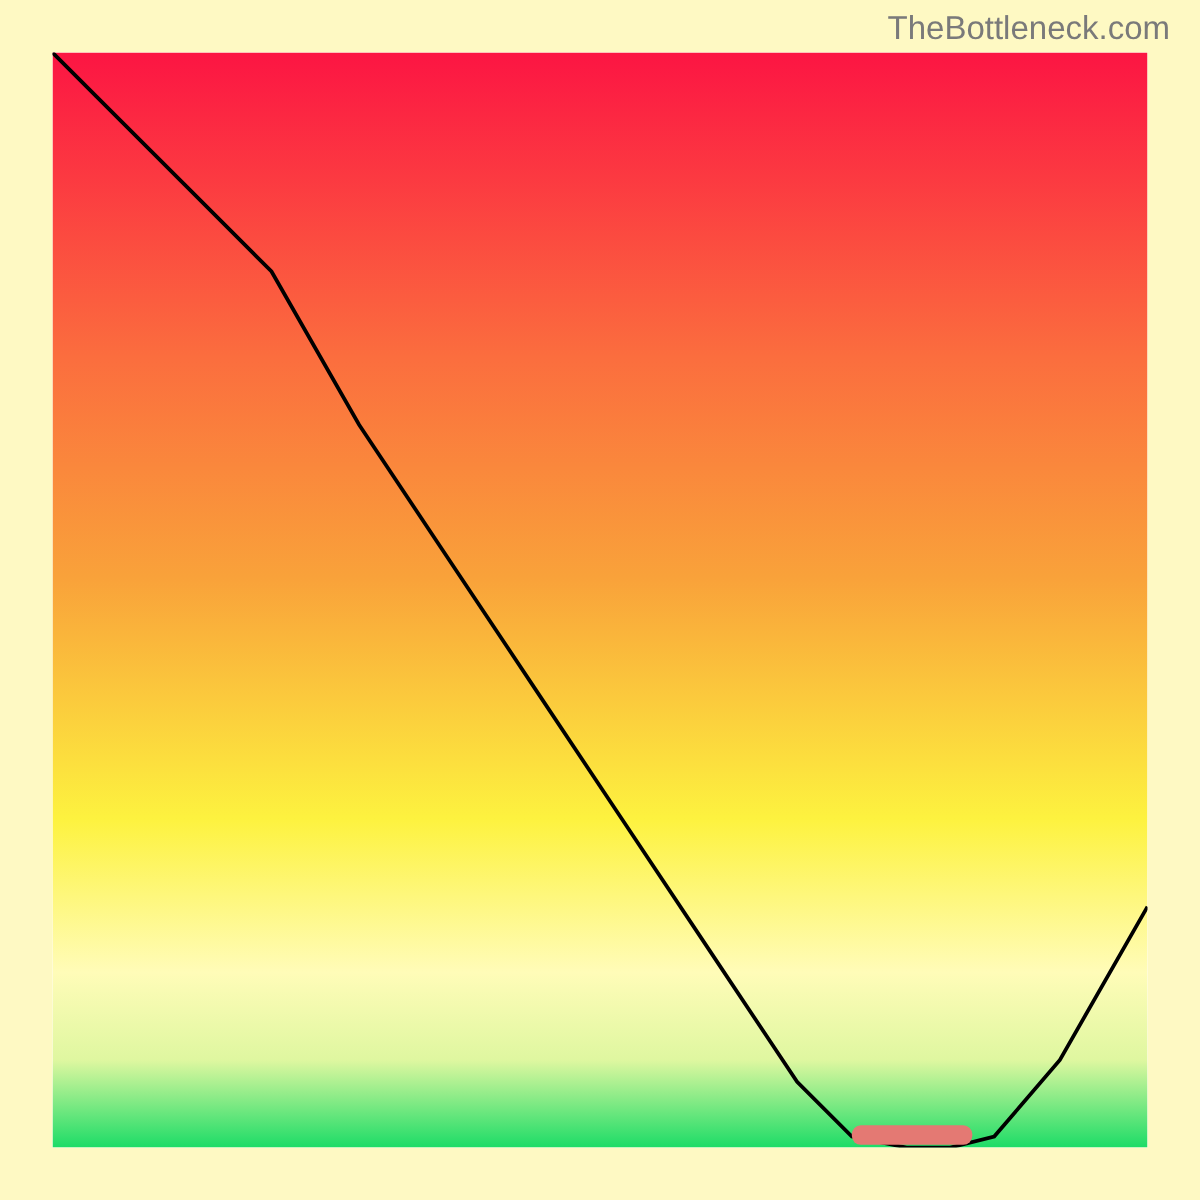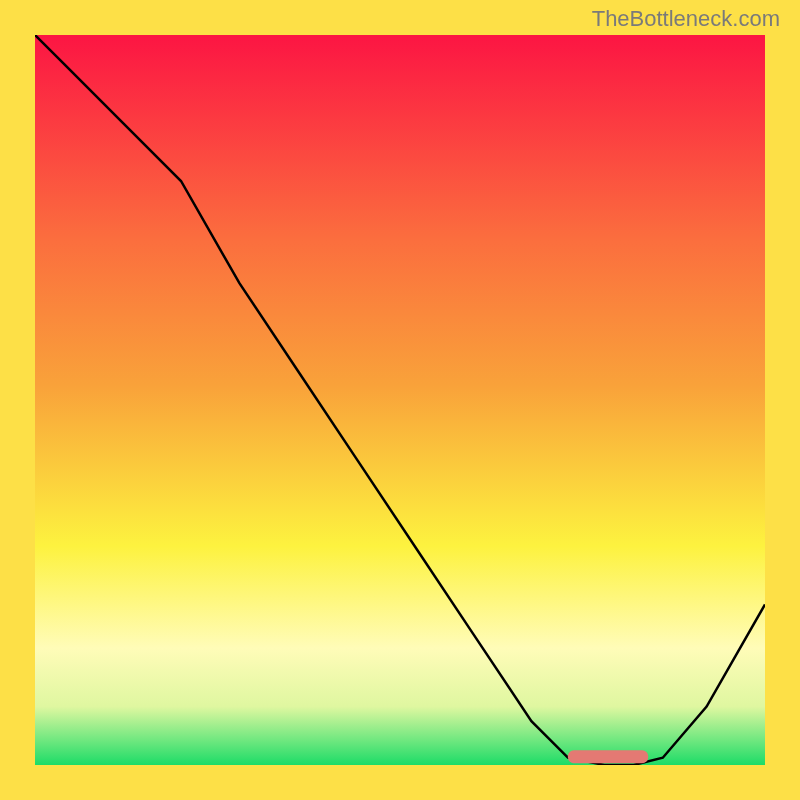--- a/index.html
+++ b/index.html
@@ -8,21 +8,21 @@
     width: 800px;
     height: 800px;
     background: #000;
     font-family: Arial, Helvetica, sans-serif;
     overflow: hidden;
   }
   .container {
     width: 800px;
     height: 800px;
     position: relative;
-    background: #fde047;
+    background: #fef9c3;
   }
   .watermark {
     position: absolute;
     top: 6px;
     right: 20px;
     font-size: 22px;
     color: #7a7a7a;
     font-weight: 500;
     z-index: 10;
   }

